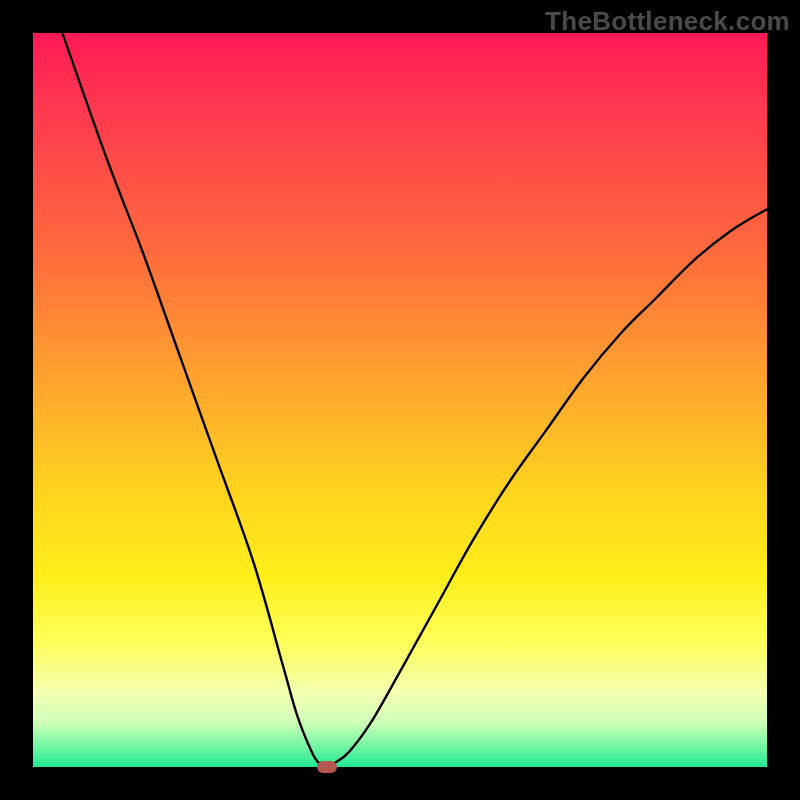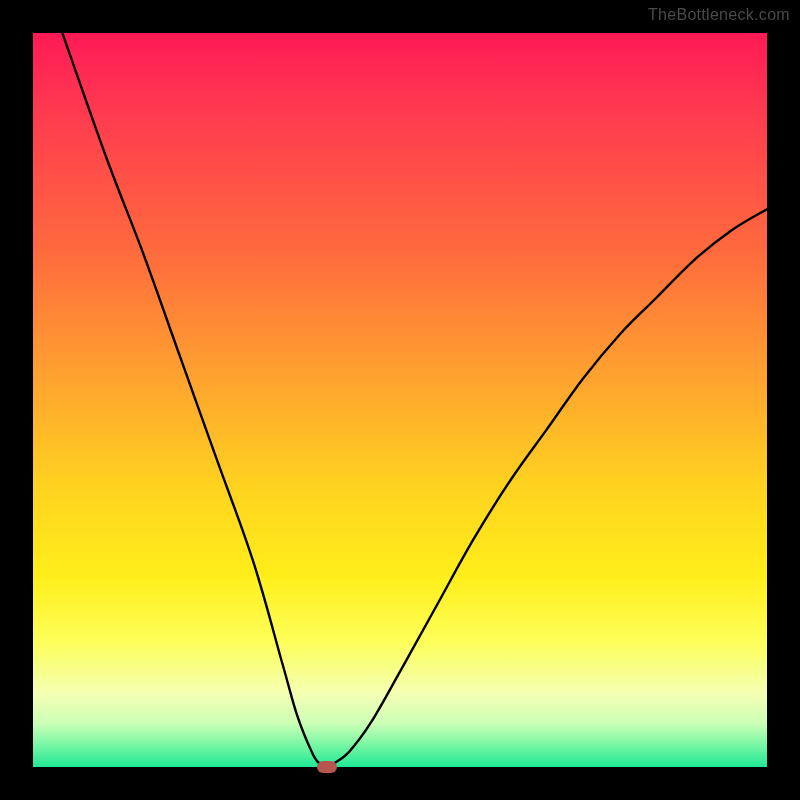--- a/index.html
+++ b/index.html
@@ -37,22 +37,22 @@
       #cdffb7 94%,
       #78f7a4 97%,
       #20e894 100%
     );
   }
   .watermark {
     position: absolute;
     top: 6px;
     right: 10px;
     color: #4a4a4a;
-    font-size: 16px;
-    font-weight: 400;
+    font-size: 26px;
+    font-weight: 700;
     letter-spacing: 0.3px;
     user-select: none;
   }
   svg.curve {
     position: absolute;
     left: 0;
     top: 0;
     width: 734px;
     height: 734px;
   }

